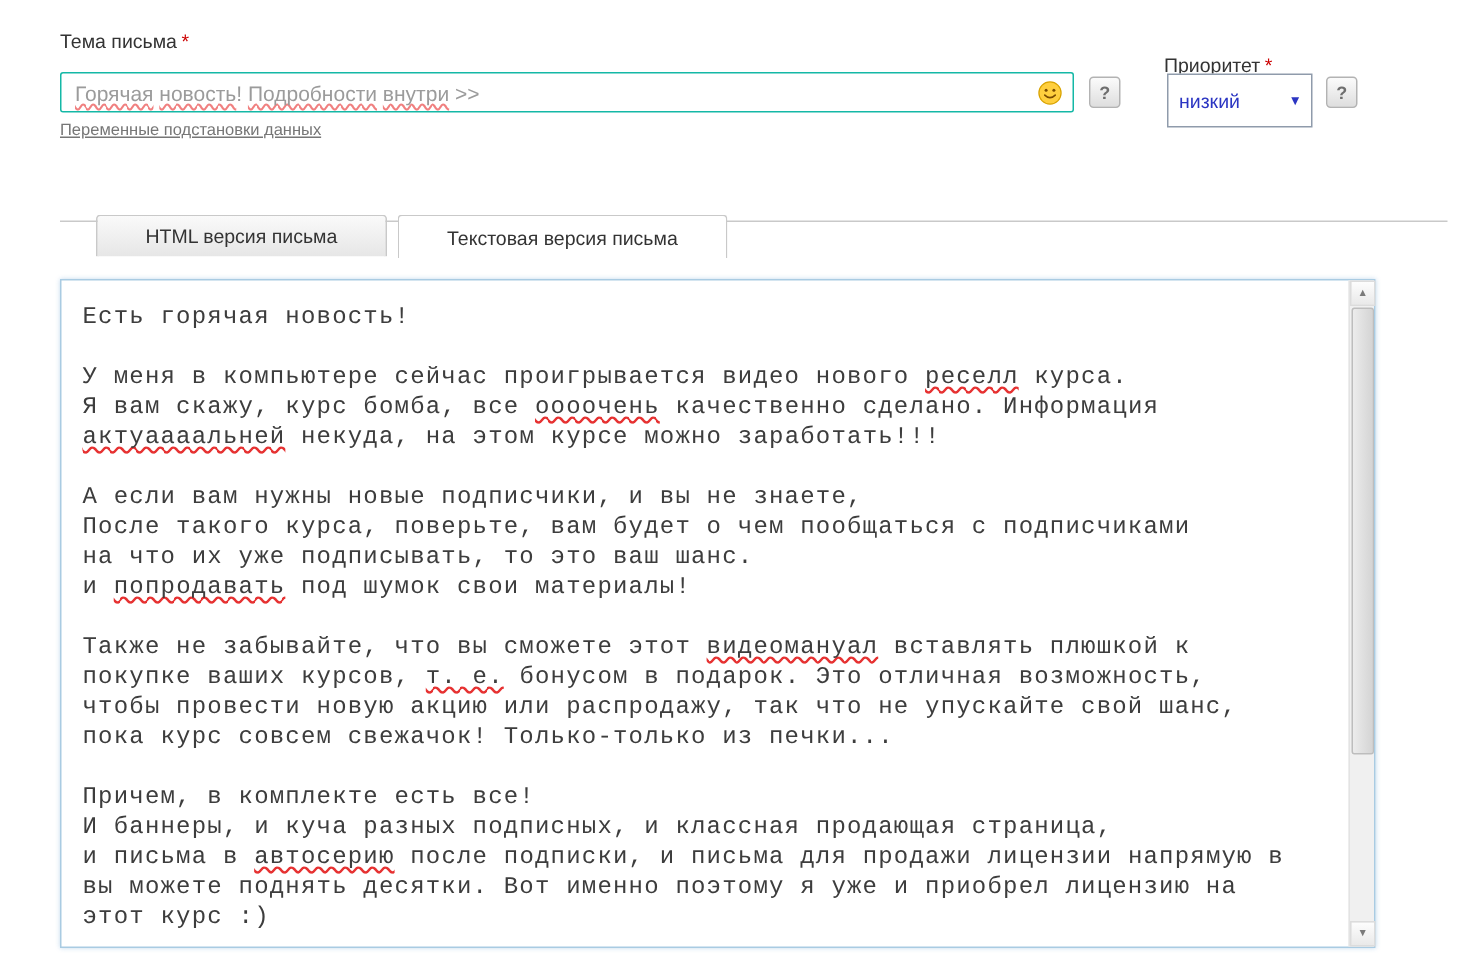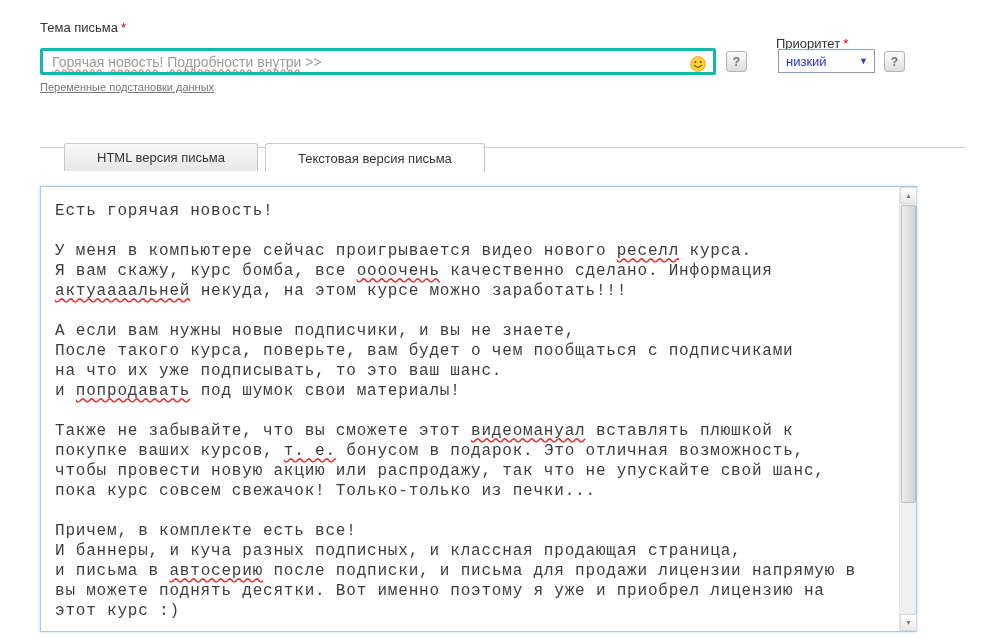--- a/index.html
+++ b/index.html
@@ -5,40 +5,40 @@
   * { margin:0; padding:0; box-sizing:border-box; }
   html,body { width:981px; height:639px; }
   body { background:#ffffff; font-family:"Liberation Sans", sans-serif; position:relative; overflow:hidden; }
 
   .label { position:absolute; font-size:13px; color:#333; }
   .req { color:#cc0000; margin-left:3px; }
 
   
   .fake-input {
     position:absolute; left:40px; top:48px; width:676px; height:27px;
-    border:3px solid #14b8a6; border-radius:2px; background:#fff;
+    border:1px solid #14b8a6; border-radius:2px; background:#fff;
     display:flex; align-items:center; padding:0 30px 0 9px;
     font-size:14px; color:#9b9b9b; white-space:nowrap; overflow:hidden;
   }
   .emoji-btn { position:absolute; right:7px; top:5px; width:16px; height:16px; cursor:pointer; }
 
   .help-btn {
     position:absolute; width:21px; height:21px;
     background:linear-gradient(#fbfbfb,#dedede);
     border:1px solid #b3b3b3; border-radius:3px;
     color:#6e6e6e; font-weight:bold; font-size:12px;
     display:flex; align-items:center; justify-content:center;
     font-family:"Liberation Sans", sans-serif;
   }
   .help-subject { left:726px; top:51px; }
   .help-priority { left:884px; top:51px; }
 
   
   .fake-select {
-    position:absolute; left:778px; top:49px; width:97px; height:24px;
+    position:absolute; left:778px; top:49px; width:97px; height:36px;
     border:1px solid #8f9bab; background:#fff;
     display:flex; align-items:center; justify-content:space-between;
     padding:0 6px 0 7px; font-size:13px; color:#2b35c2; cursor:default;
   }
   .fake-select .arrow { font-size:9px; color:#2b35c2; }
 
   .subst-link { position:absolute; left:40px; top:81px; font-size:11px; color:#767676; text-decoration:underline; cursor:pointer; }
 
   
   .tabline { position:absolute; left:40px; top:147px; width:925px; height:1px; background:#c9c9c9; }

